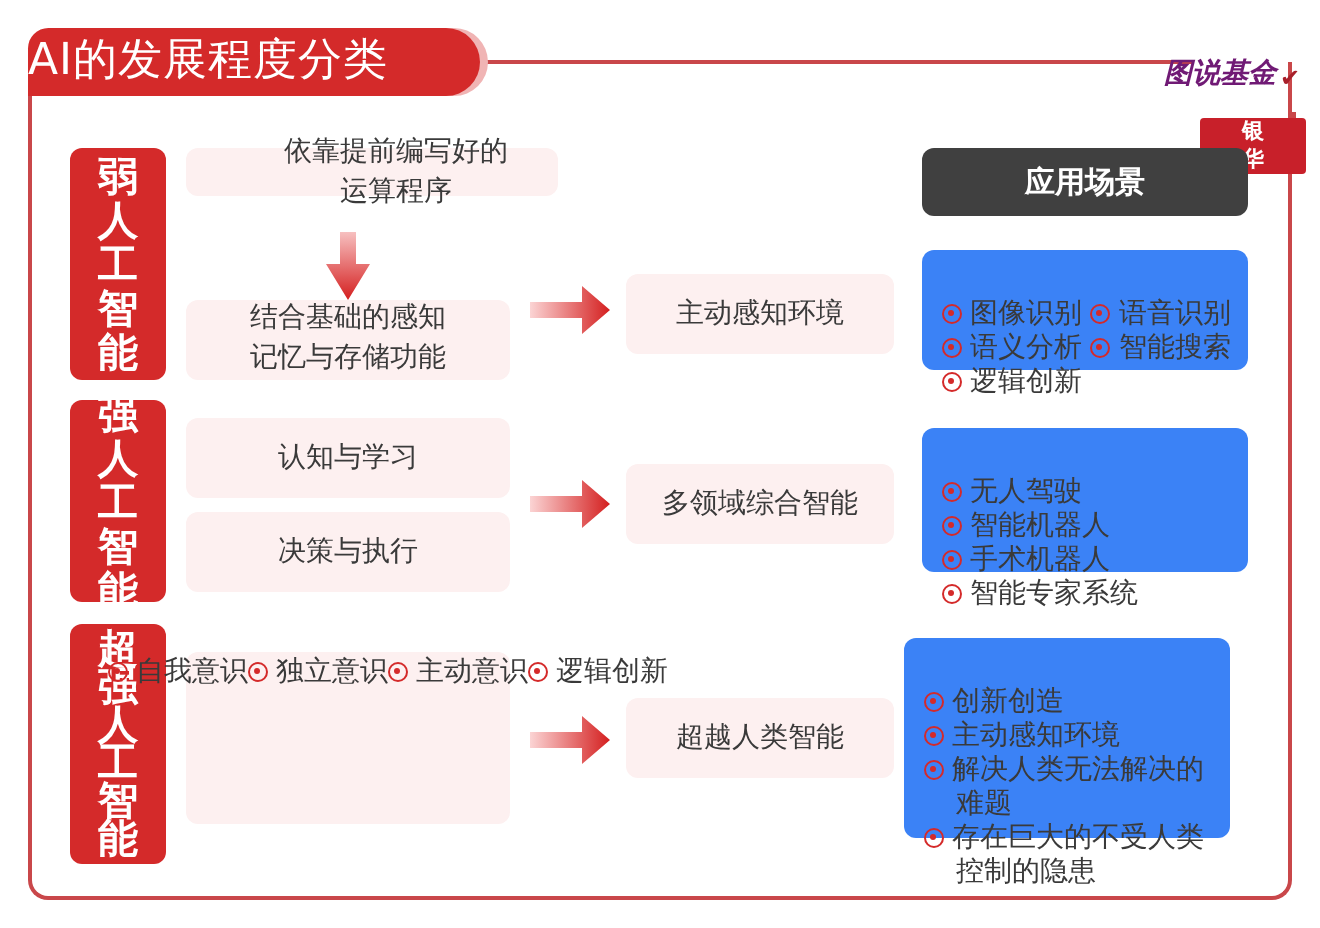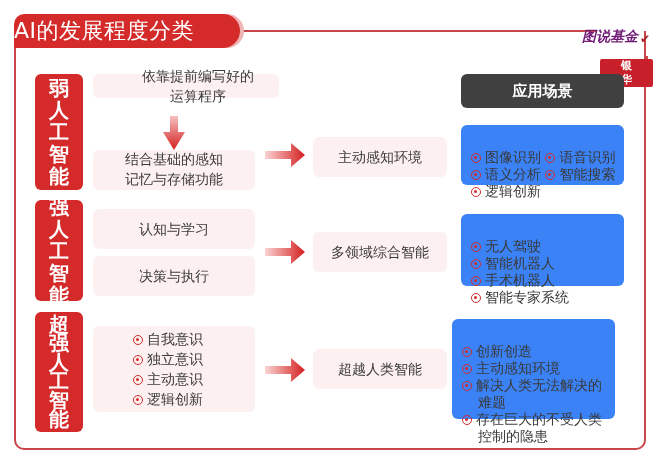--- a/index.html
+++ b/index.html
@@ -107,21 +107,21 @@
 </div>
 
 <div class="cat" style="top:312px;height:120px;line-height:19px;">
   <span>超</span>
   <span>强</span>
   <span>人</span>
   <span>工</span>
   <span>智</span>
   <span>能</span>
 </div>
-<div class="pbox" style="left:93px;top:326px;width:162px;height:86px;flex-direction:column;align-items:flex-start;padding-left:40px;box-sizing:border-box;">
+<div class="pbox" style="left:93px;top:326px;width:162px;height:86px;flex-direction:row;align-items:flex-start;padding-left:40px;box-sizing:border-box;">
   <div class="list-item"><span class="bul"></span><span>自我意识</span></div>
   <div class="list-item"><span class="bul"></span><span>独立意识</span></div>
   <div class="list-item"><span class="bul"></span><span>主动意识</span></div>
   <div class="list-item"><span class="bul"></span><span>逻辑创新</span></div>
 </div>
 <svg class="arrow-r" style="left:265px;top:358px;" viewBox="0 0 40 24">
   <path d="M0 8 H26 V0 L40 12 L26 24 V16 H0 Z" fill="url(#gr)"></path>
 </svg>
 <div class="pbox" style="left:313px;top:349px;width:134px;height:40px;">超越人类智能</div>
 <div class="ybox" style="left:452px;top:319px;width:163px;height:100px;">

